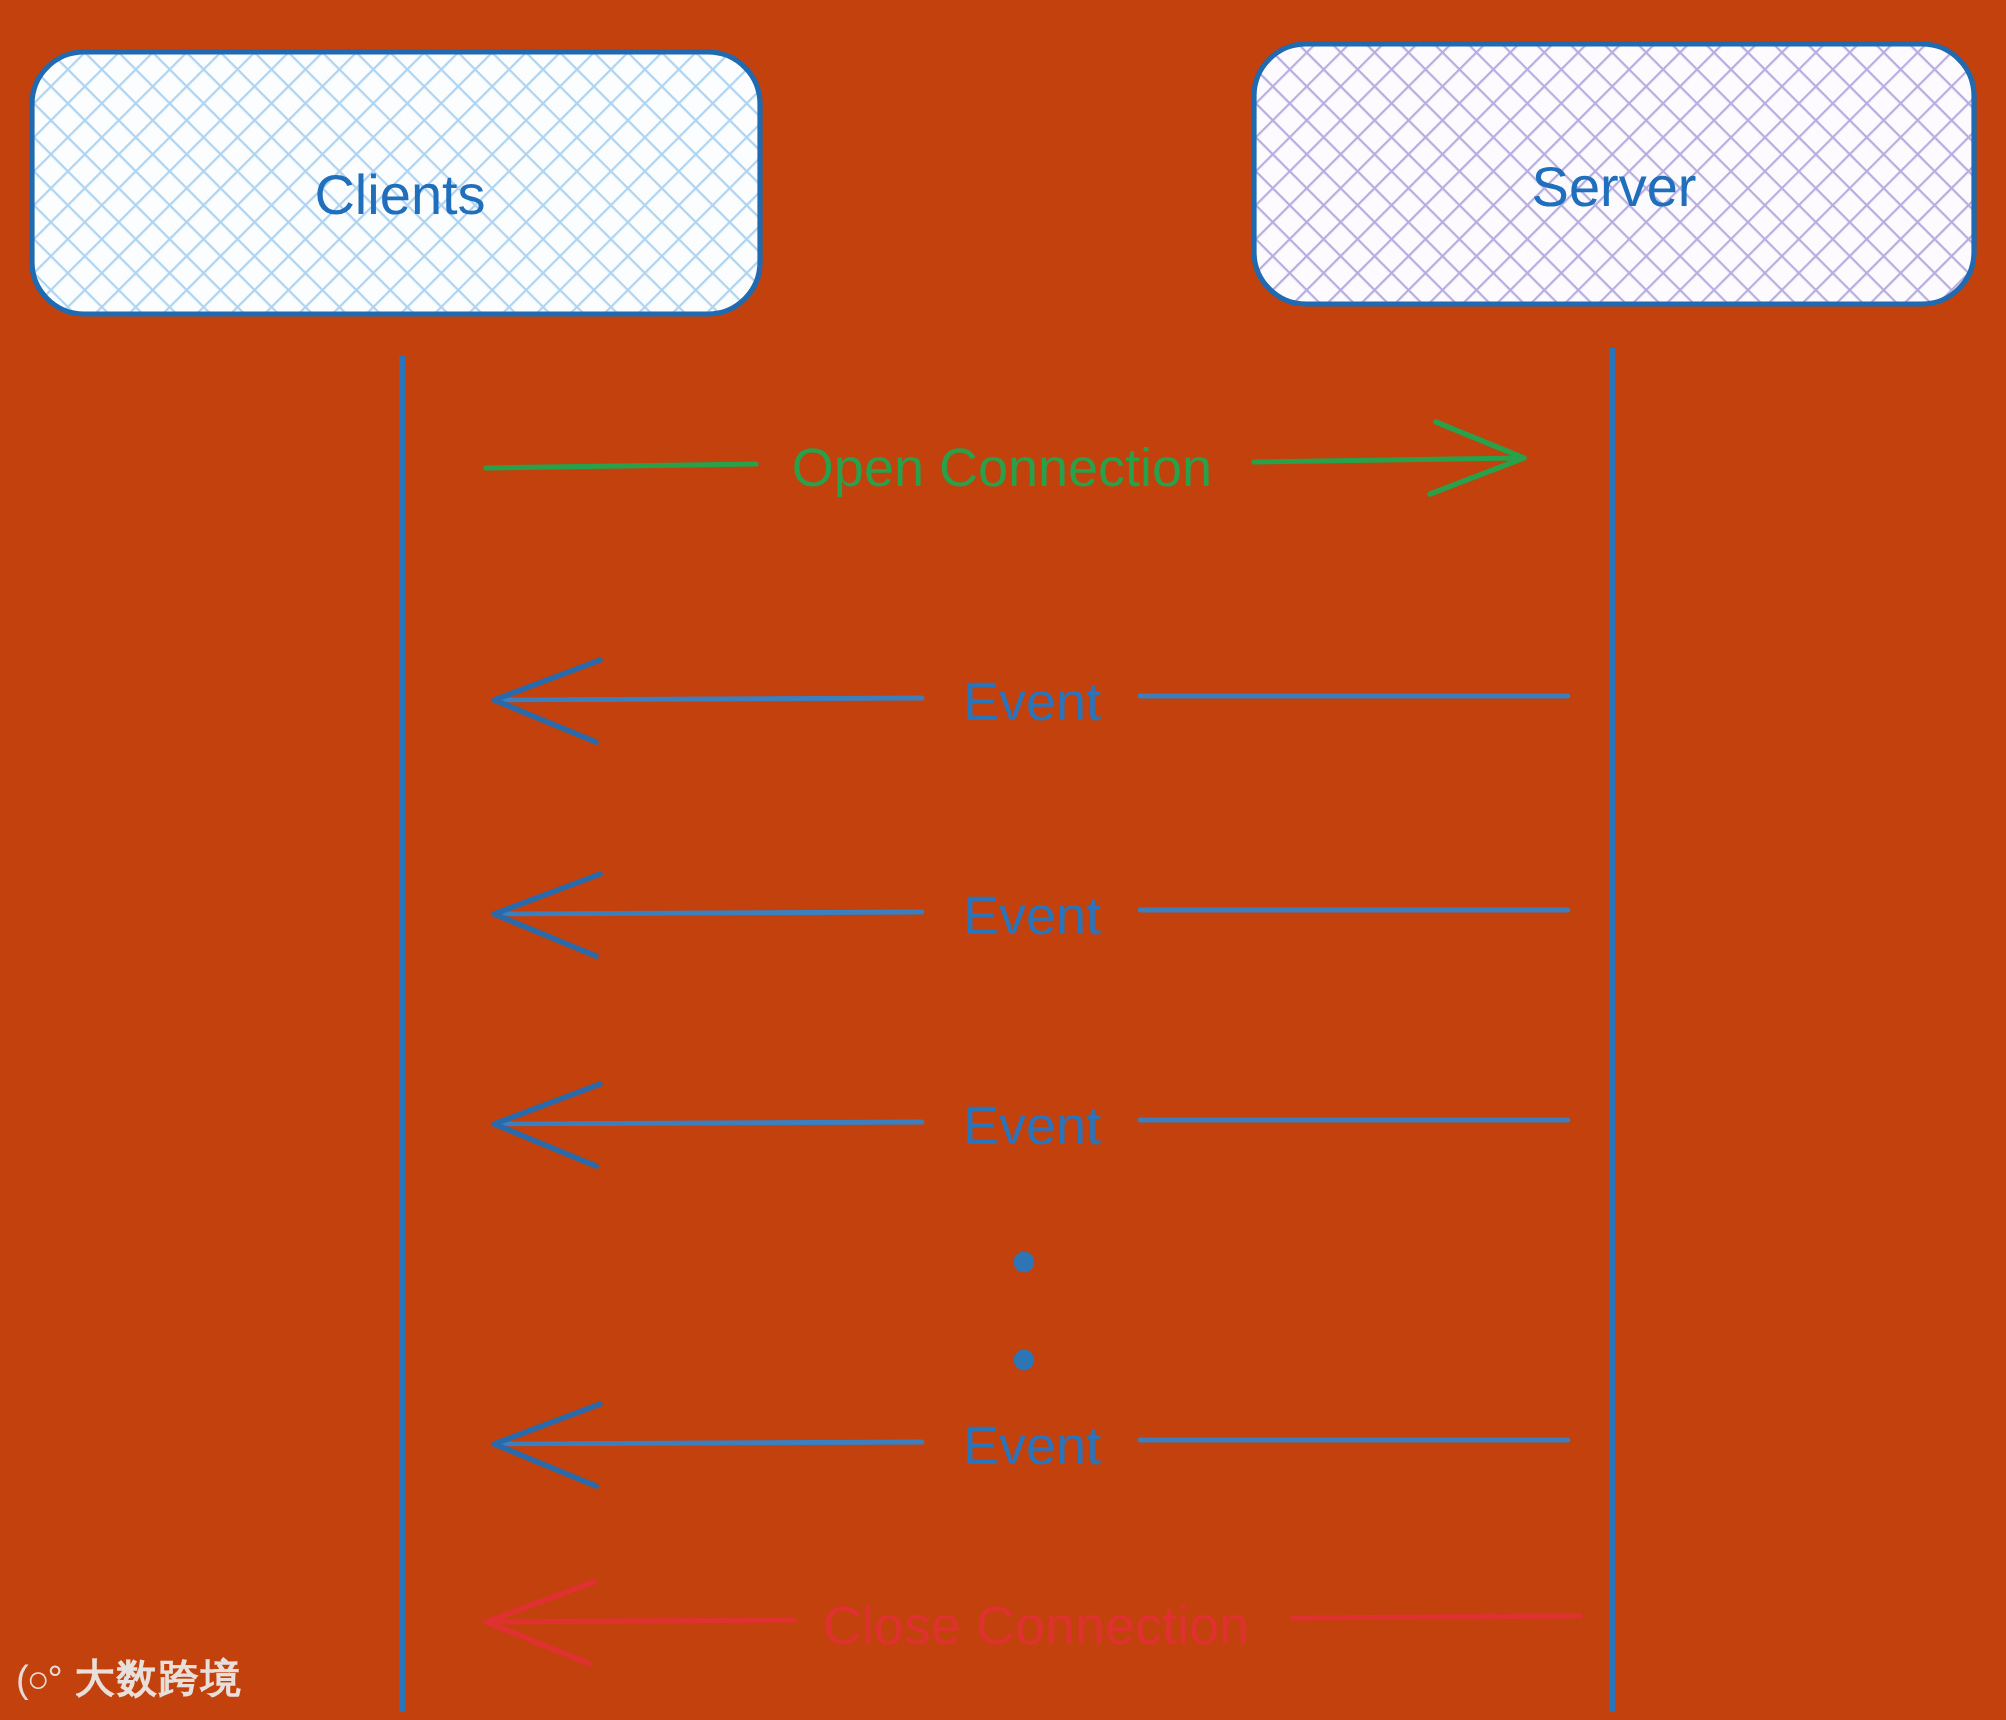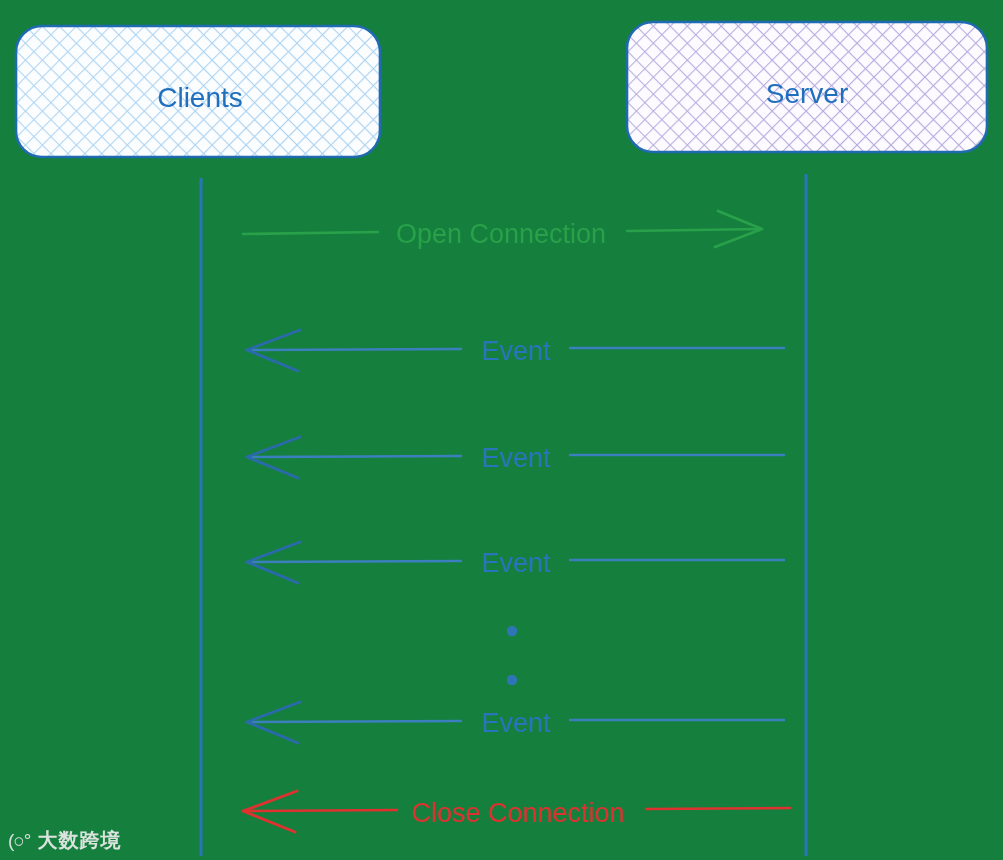--- a/index.html
+++ b/index.html
@@ -8,21 +8,21 @@
     padding: 0;
     background: #ffffff;
   }
   body {
     font-family: "Liberation Sans", sans-serif;
   }
   #canvas {
     position: relative;
     width: 1003px;
     height: 860px;
-    background: #15803d;
+    background: #c2410c;
     overflow: hidden;
   }
   #diagram-svg {
     position: absolute;
     left: 0;
     top: 0;
     width: 1003px;
     height: 860px;
   }
   .node-label {

